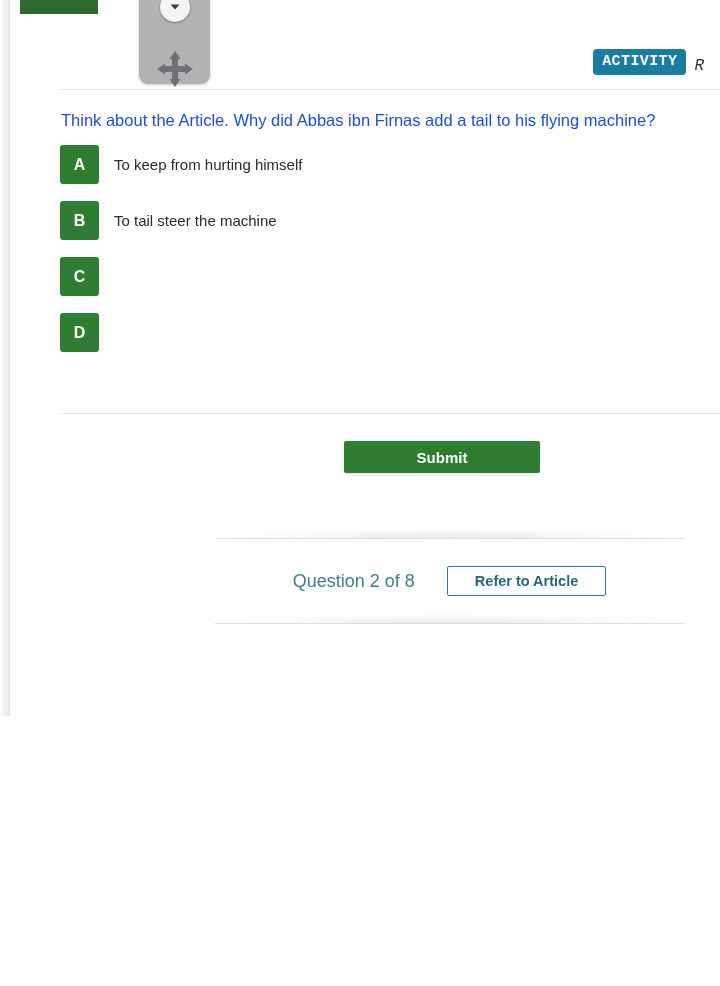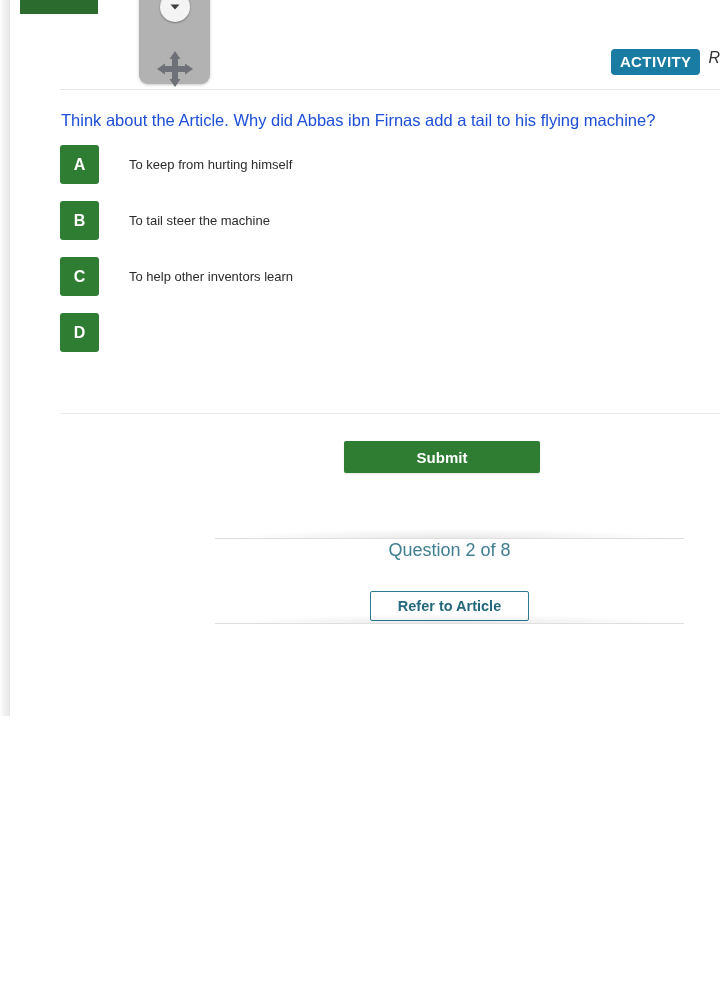--- a/index.html
+++ b/index.html
@@ -54,26 +54,27 @@
   
   .header-row {
     position: absolute;
     left: 50px;
     top: 40px;
     right: 0;
     height: 40px;
   }
   .badge-group {
     position: absolute;
-    right: 0;
+    right: 16px;
     top: 9px;
     display: flex;
-    align-items: flex-start;
+    align-items: flex-end;
     gap: 8px;
     white-space: nowrap;
+    font-family: Liberation Mono, monospace;
   }
   .activity-badge {
     display: inline-block;
     background: #1a7ca3;
     color: #ffffff;
     font-size: 15px;
     font-weight: bold;
     letter-spacing: 0.4px;
     padding: 5px 9px 6px 9px;
     border-radius: 4px;
@@ -163,22 +164,22 @@
     border-radius: 3px;
     color: #ffffff;
     font-size: 16px;
     font-weight: bold;
     display: flex;
     align-items: center;
     justify-content: center;
     line-height: 1;
   }
   .option-text {
-    margin-left: 30px;
-    font-size: 13px;
+    margin-left: 15px;
+    font-size: 15px;
     color: #2b2b2b;
     line-height: 20px;
   }
 
   .divider-mid {
     position: absolute;
     left: 50px;
     top: 413px;
     width: 700px;
     height: 1px;
@@ -232,21 +233,20 @@
   .footer-inner {
     position: absolute;
     left: 0;
     top: 1px;
     width: 469px;
     height: 84px;
     display: flex;
     align-items: center;
     justify-content: center;
     gap: 32px;
-    flex-direction: column;
   }
   .question-counter {
     font-size: 18px;
     color: #3f7f8f;
     line-height: 1;
   }
   .refer-button {
     background: #ffffff;
     border: 1px solid #2c7b90;
     border-radius: 2px;
@@ -288,21 +288,20 @@
         <div class="option-text">To keep from hurting himself</div>
       </div>
 
       <div class="option-row">
         <div class="option-letter">B</div>
         <div class="option-text">To tail steer the machine</div>
       </div>
 
       <div class="option-row">
         <div class="option-letter">C</div>
-        <div class="option-text">To help other inventors learn</div>
       </div>
 
       <div class="option-row">
         <div class="option-letter">D</div>
       </div>
 
     </div>
 
     <div class="divider-mid"></div>
 

